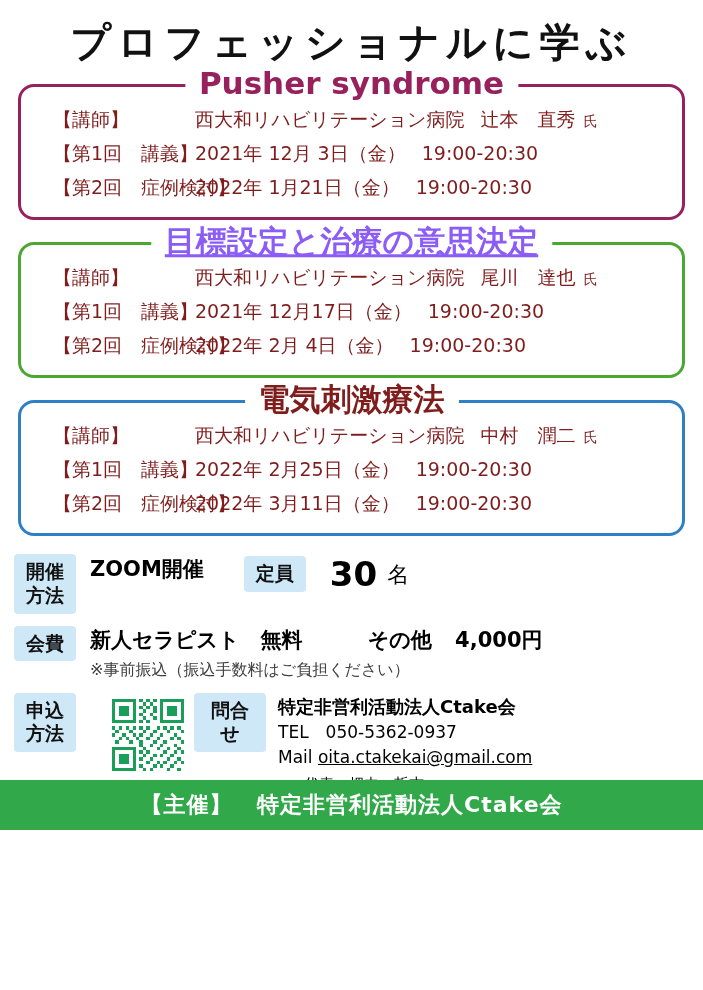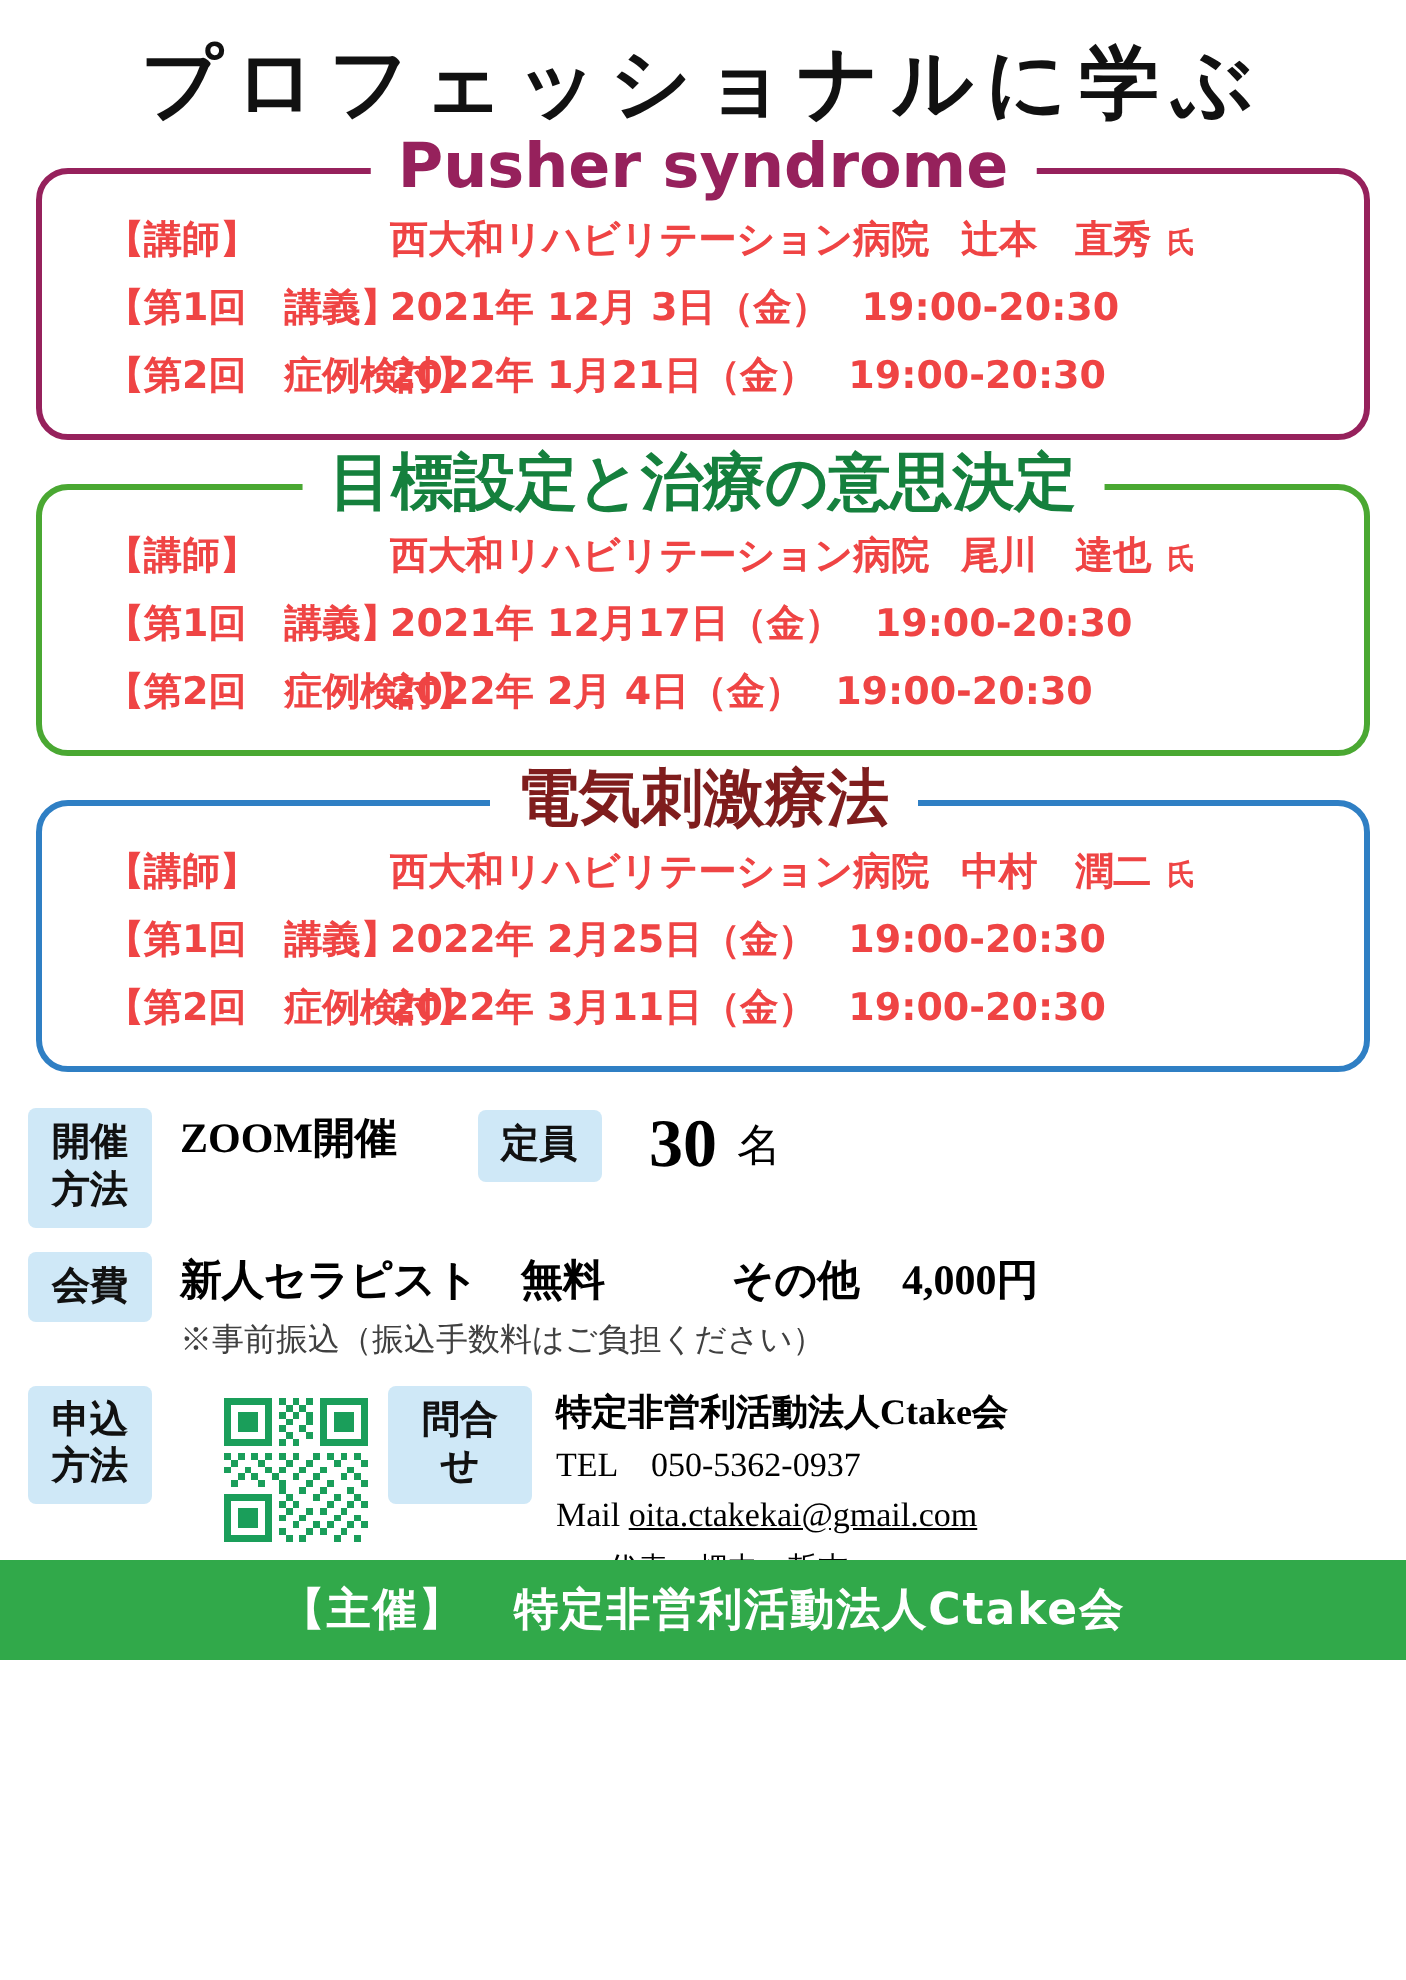--- a/index.html
+++ b/index.html
@@ -42,41 +42,40 @@
     background: #fff;
     padding: 0 14px;
     font-size: 31px;
     font-weight: 700;
     white-space: nowrap;
     line-height: 1.1;
   }
   .sec-1 .sec-box { border-color: #96215c; }
   .sec-1 .sec-title { color: #96215c; }
   .sec-2 .sec-box { border-color: #4aa832; }
-  .sec-2 .sec-title { color: #15803d; }
+  .sec-2 .sec-title { color: #8b5cf6; text-decoration: underline; }
   .sec-3 .sec-box { border-color: #2f7fc4; }
   .sec-3 .sec-title { color: #7f1d1d; }
 
   .row {
     display: flex;
     align-items: baseline;
     font-size: 19px;
-    color: #ef4444;
+    color: #7f1d1d;
     padding: 4px 0 4px 22px;
     white-space: nowrap;
-    font-weight: bold;
   }
   .row .tag { width: 142px; flex: none; }
   .row .body { flex: none; }
   .row .suffix { font-size: 14px; margin-left: 8px; }
   .row .time { margin-left: 16px; }
   .lecturer .body { letter-spacing: 0px; }
 
   
-  .info-area { margin: 18px 14px 0 14px; font-family: Liberation Serif, serif; }
+  .info-area { margin: 18px 14px 0 14px; }
   .info-row { display: flex; align-items: flex-start; margin-bottom: 12px; }
   .chip {
     background: #cfe8f7;
     color: #111;
     font-size: 19px;
     font-weight: 700;
     text-align: center;
     border-radius: 4px;
     padding: 6px 8px;
     line-height: 1.25;

